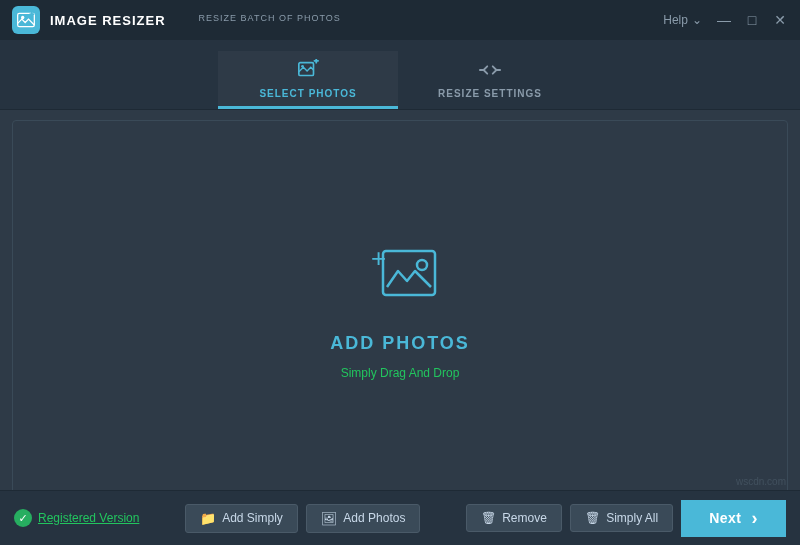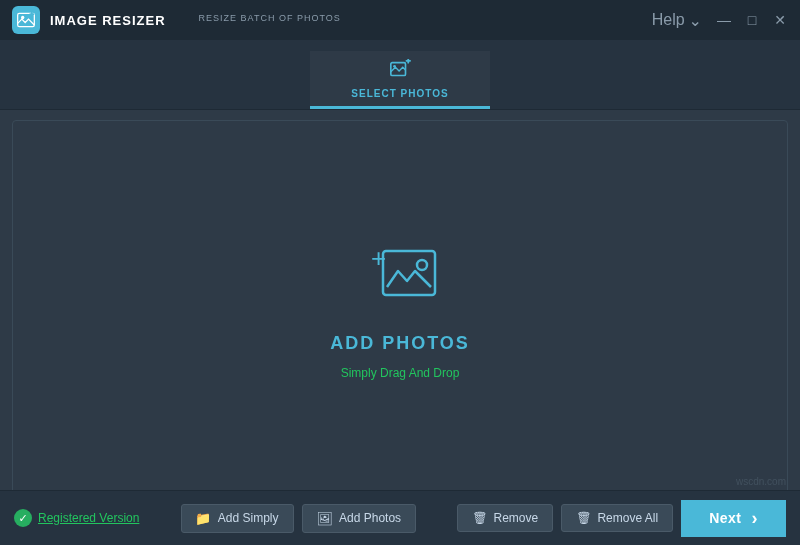--- a/index.html
+++ b/index.html
@@ -57,21 +57,21 @@
       letter-spacing: 1px;
       margin-left: 33px;
     }
     .title-bar-right {
       display: flex;
       align-items: center;
       gap: 14px;
     }
     .title-bar-help {
       color: #8a9baa;
-      font-size: 16px;
+      font-size: 12px;
       display: flex;
       align-items: center;
       gap: 4px;
       cursor: pointer;
     }
     .title-bar-controls {
       display: flex;
       align-items: center;
       gap: 12px;
     }
@@ -245,20 +245,30 @@
       <svg width="22" height="22" viewBox="0 0 24 24" fill="#4ab8d8">
         <rect x="2" y="4" width="16" height="14" rx="1.5" fill="none" stroke="#4ab8d8" stroke-width="1.8"></rect>
         <path d="M2 14 L7 9 L11 13 L15 9 L18 12" stroke="#4ab8d8" stroke-width="1.5" fill="none"></path>
         <circle cx="6" cy="8" r="1.5" fill="#4ab8d8"></circle>
         <path d="M19 2 L23 2 M21 0 L21 4" stroke="#4ab8d8" stroke-width="2" stroke-linecap="round"></path>
       </svg>
     </span>
     <span class="tab-label">SELECT PHOTOS</span>
   </div>
 
+  <div class="tab">
+    <span class="tab-icon">
+      <svg width="22" height="22" viewBox="0 0 24 24" fill="none" stroke="#8a9baa" stroke-width="2">
+        <path d="M5 12 L1 12 M23 12 L19 12" stroke-linecap="round"></path>
+        <path d="M5 12 L9 8 M5 12 L9 16" stroke-linecap="round"></path>
+        <path d="M19 12 L15 8 M19 12 L15 16" stroke-linecap="round"></path>
+      </svg>
+    </span>
+    <span class="tab-label">RESIZE SETTINGS</span>
+  </div>
 
 </div>
 
 <div class="main-content">
   <div class="drop-area">
 
     <div class="drop-icon">
       <svg width="90" height="80" viewBox="0 0 90 80" fill="none" xmlns="http://www.w3.org/2000/svg">
 
         <text x="16" y="26" font-size="26" fill="#4ab8d8" font-weight="300">+</text>
@@ -304,20 +314,20 @@
 
   <div style="flex:1;"></div>
 
   <button class="btn-remove">
     <span style="font-size:12px;">🗑</span>
     <span>Remove</span>
   </button>
 
   <button class="btn-remove">
     <span style="font-size:12px;">🗑</span>
-    <span>Remove All</span>
+    <span>Simply All</span>
   </button>
 
   <button class="btn-next">
     <span>Next</span>
     <span style="font-size:18px; margin-left:2px;">›</span>
   </button>
 </div>
 
 </body></html>

